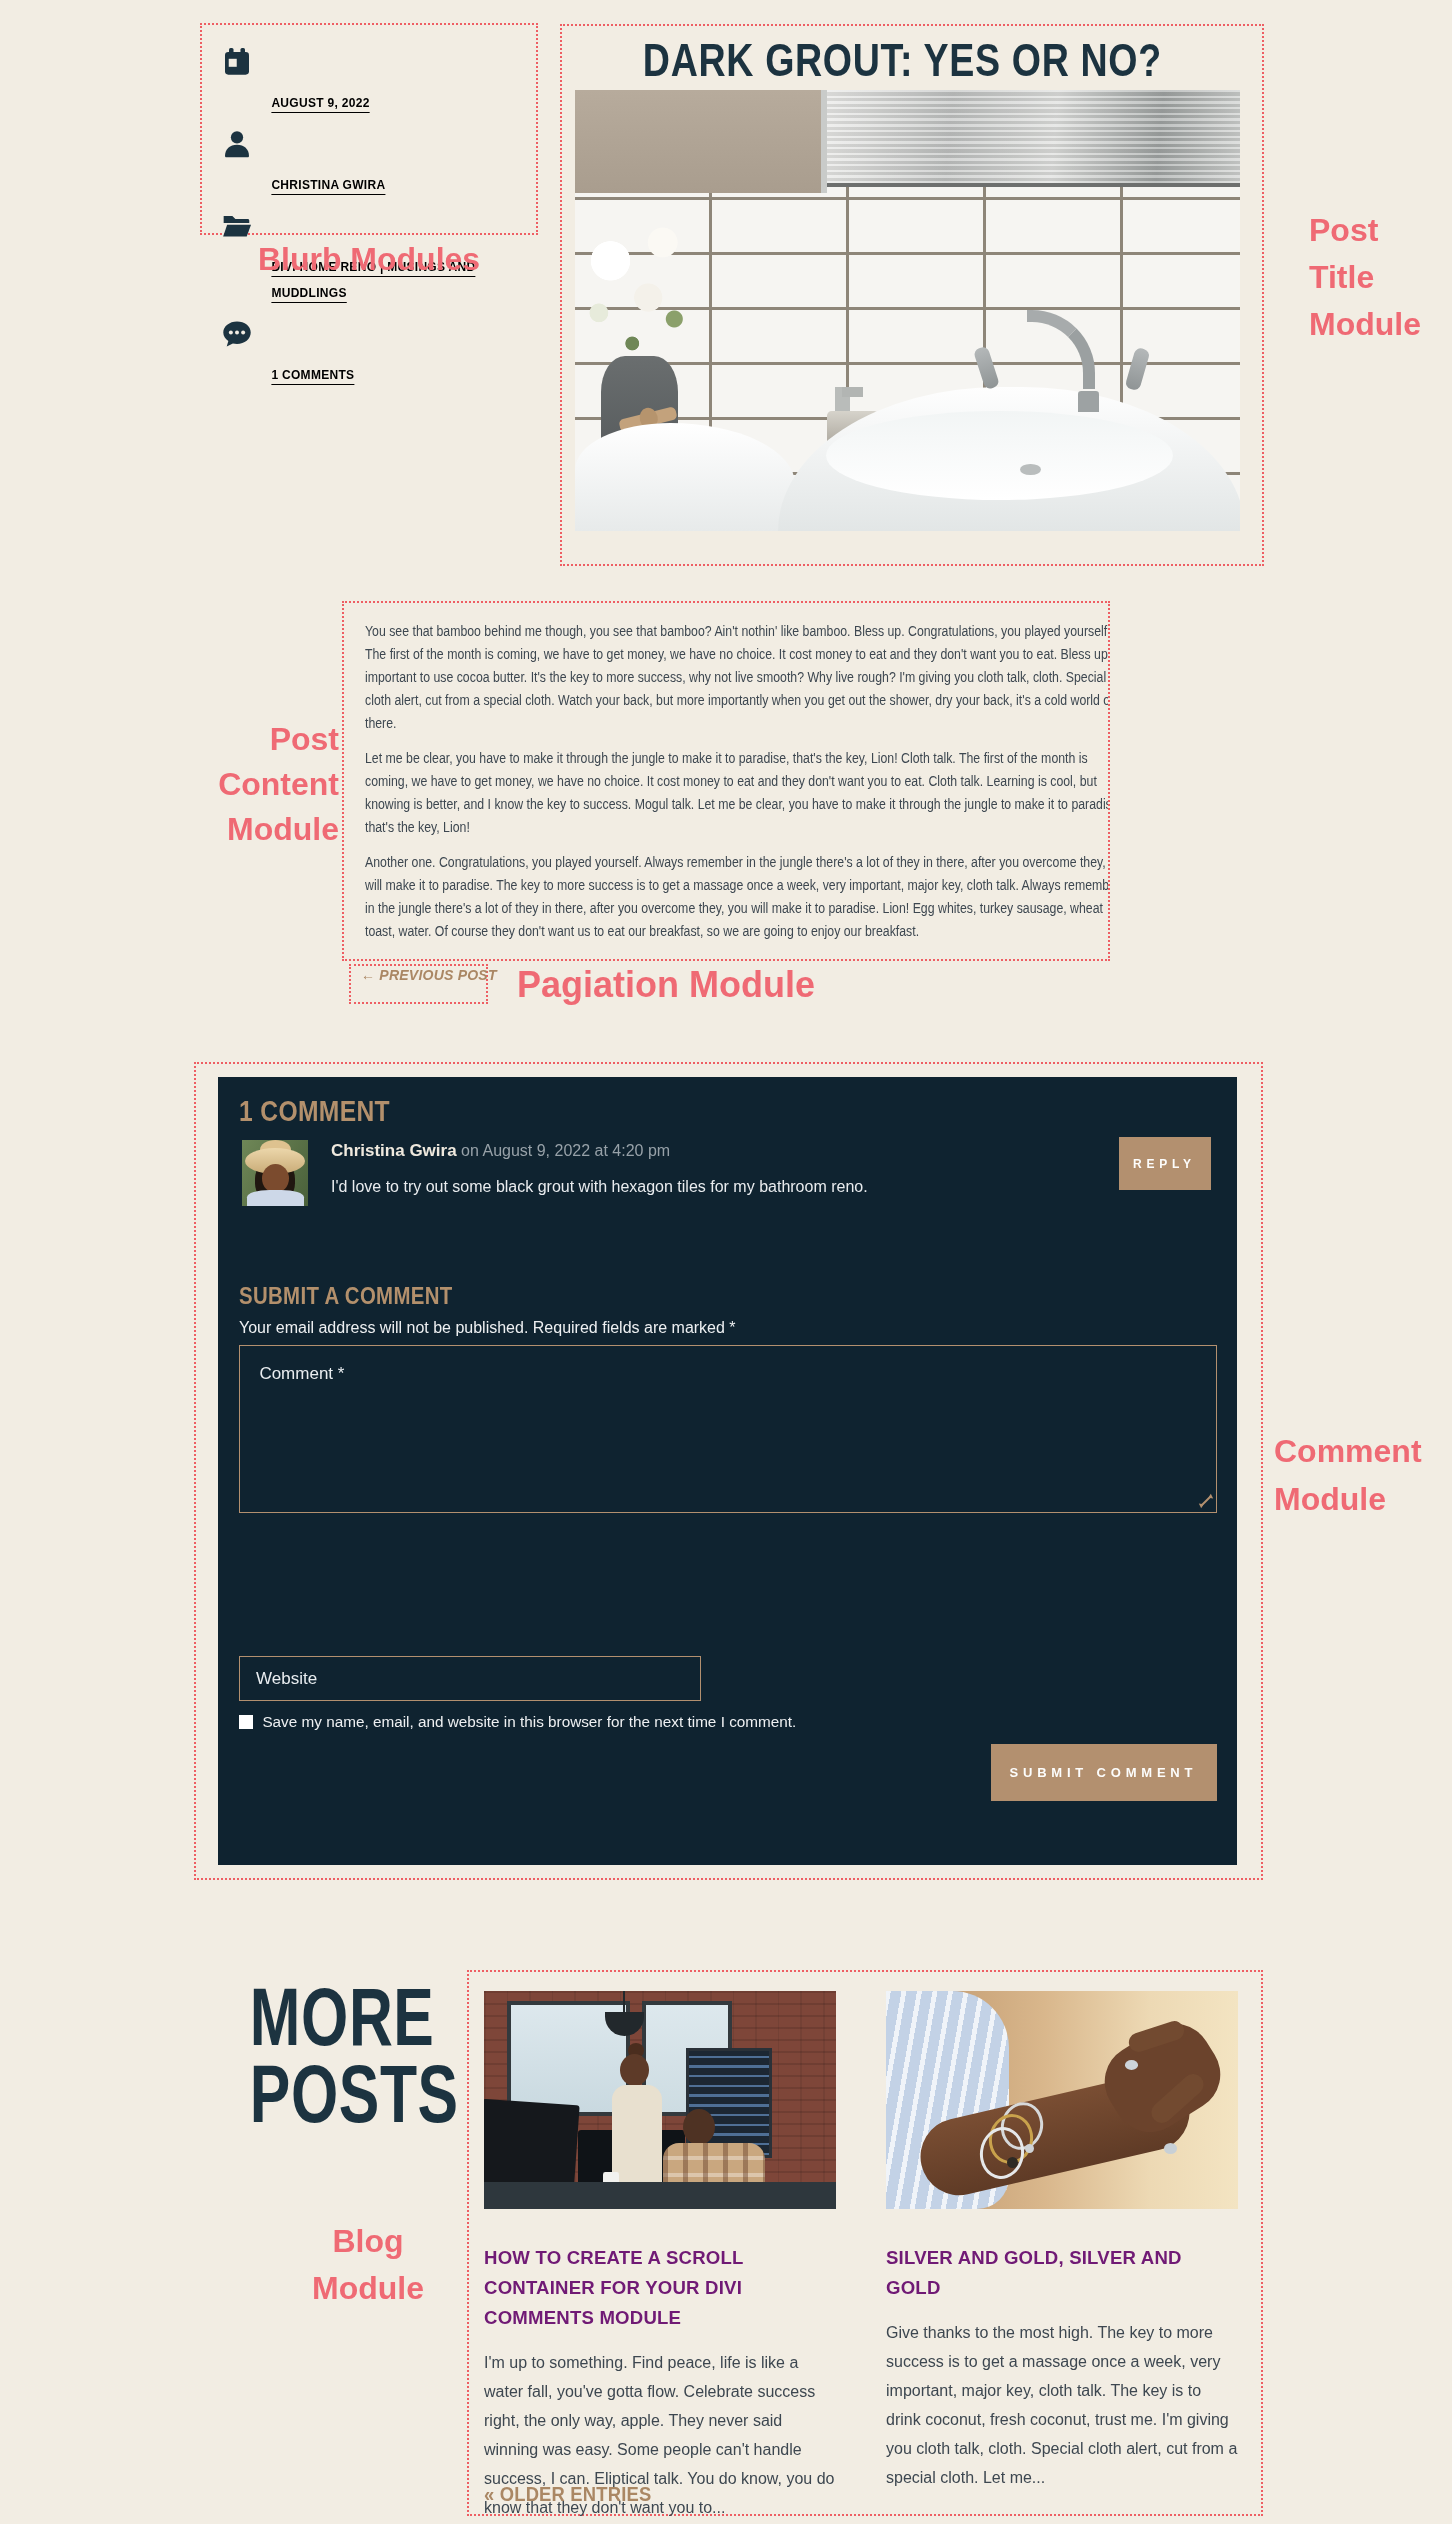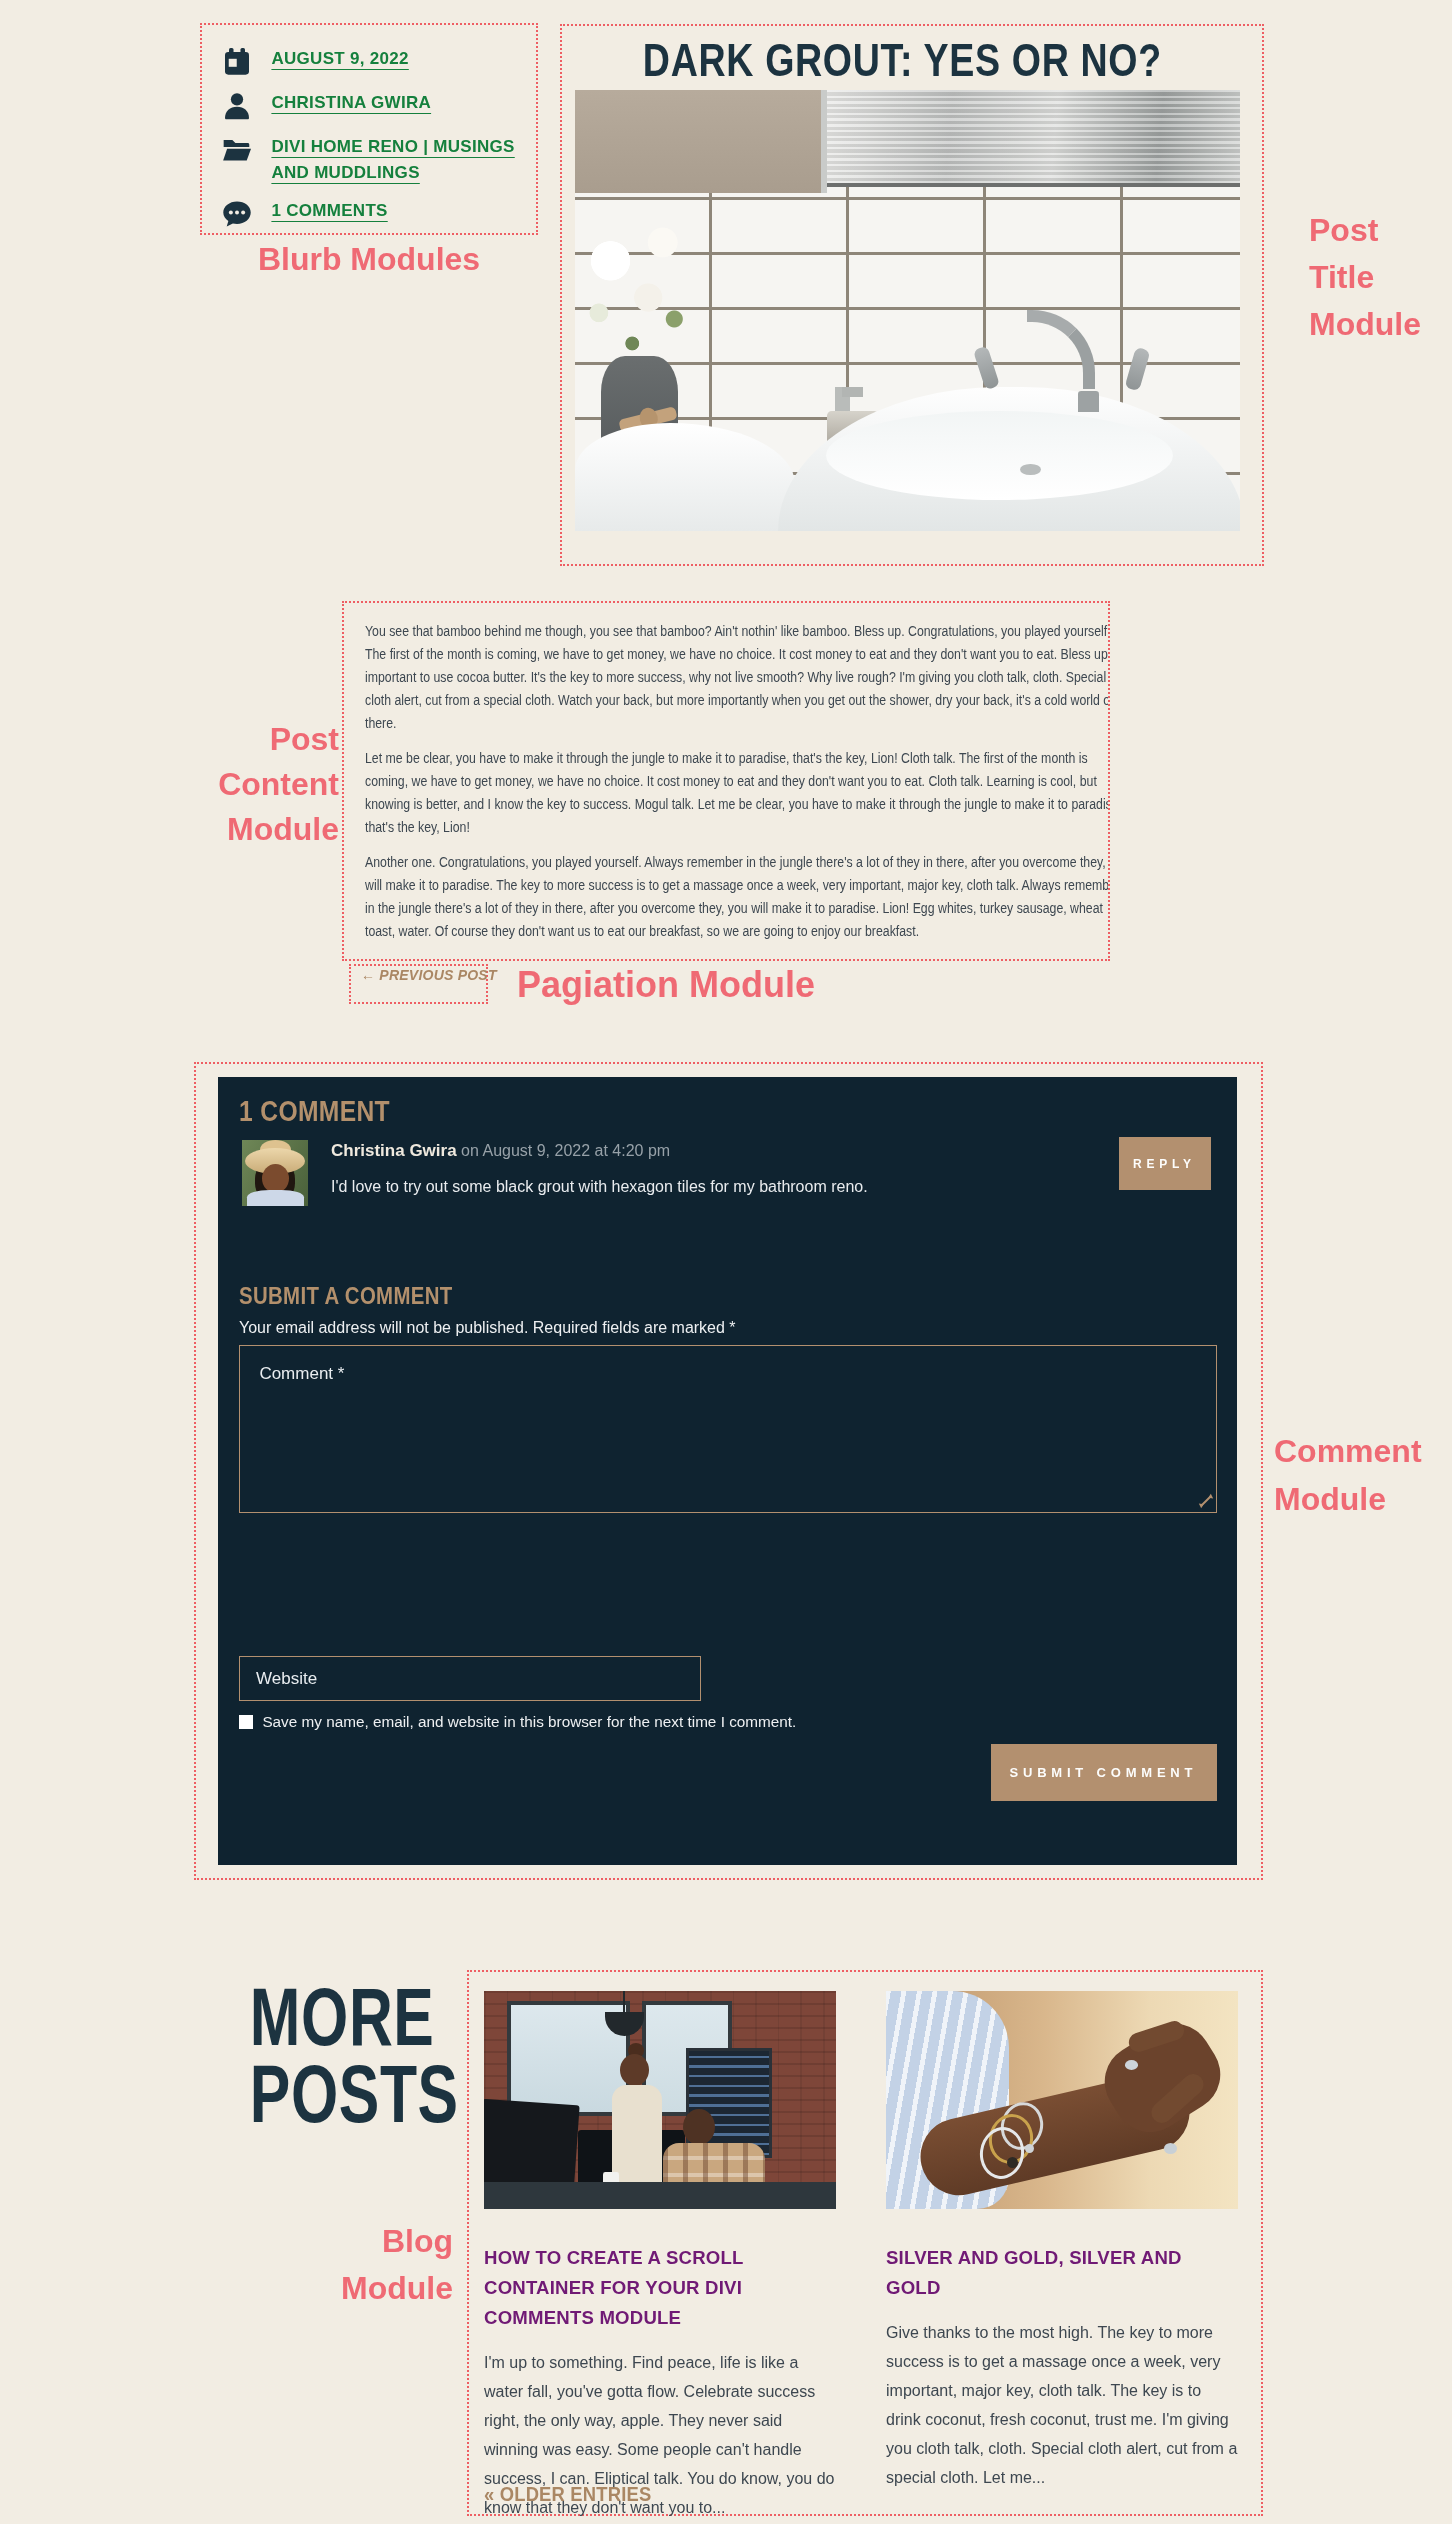--- a/index.html
+++ b/index.html
@@ -6,28 +6,28 @@
   *{box-sizing:border-box;font-family:"Liberation Sans",sans-serif;}
   .page{position:relative;width:1453px;height:2525px;background:#f2ede3;overflow:hidden;}
   .dashed{border:2.4px dotted #ee5e63;}
   .abs{position:absolute;}
   .cond{display:inline-block;transform-origin:left top;}
 
   
   .blurb-box{left:200px;top:23.4px;width:338px;height:212px;padding:21px 16px 16px 19.4px;display:flex;flex-direction:column;gap:12px;}
   .blurb-row{display:flex;align-items:flex-start;gap:18px;}
   .blurb-row svg{flex:0 0 32px;}
-  .blurb-link{font-size:17px;font-weight:700;letter-spacing:0.3px;color:#15803d;text-decoration:underline;text-underline-offset:4.8px;line-height:26px;max-width:246px;}
+  .blurb-link{font-size:12px;font-weight:700;letter-spacing:0.3px;color:#000000;text-decoration:underline;text-underline-offset:4.8px;line-height:26px;max-width:246px;margin-top:44px;}
   .module-label{color:#ef6a74;font-weight:700;}
   .lbl-blurb{left:200px;top:241px;width:338px;text-align:center;font-size:32px;}
   .lbl-post-title{left:1309px;top:207px;width:142px;font-size:32px;line-height:47px;}
   .lbl-post-content{left:202px;top:717px;width:137px;text-align:right;font-size:32px;line-height:45px;}
   .lbl-pagination{left:517px;top:964px;font-size:36px;}
   .lbl-comment{left:1274px;top:1427px;width:186px;font-size:32px;line-height:48px;}
-  .lbl-blog{left:283px;top:2218px;width:170px;text-align:right;font-size:32px;line-height:47px;}
+  .lbl-blog{left:283px;top:2218px;width:170px;text-align:center;font-size:32px;line-height:47px;}
 
   
   .title-box{left:560px;top:24px;width:704px;height:542px;}
   .post-title{left:578px;top:32px;font-size:47px;font-weight:700;color:#1c3340;letter-spacing:0.8px;white-space:nowrap;transform:scaleX(.8);}
   .featured{left:575px;top:90px;width:665px;height:441px;overflow:hidden;background:#f5f4f1;}
   .tiles{position:absolute;inset:0;background-color:#f6f5f2;
     background-image:repeating-linear-gradient(to bottom,transparent 0 52px,#8e8679 52px 55px),
     repeating-linear-gradient(to right,transparent 0 134px,#8e8679 134px 137px);}
   .wall{position:absolute;left:0;top:0;width:252px;height:103px;background:linear-gradient(180deg,#b7ab9c,#a99d8e);border-right:6.5px solid #c9cbc9;}
   .mirror{position:absolute;left:252px;top:0;width:413px;height:97px;border-bottom:4.8px solid #6d6f6e;

